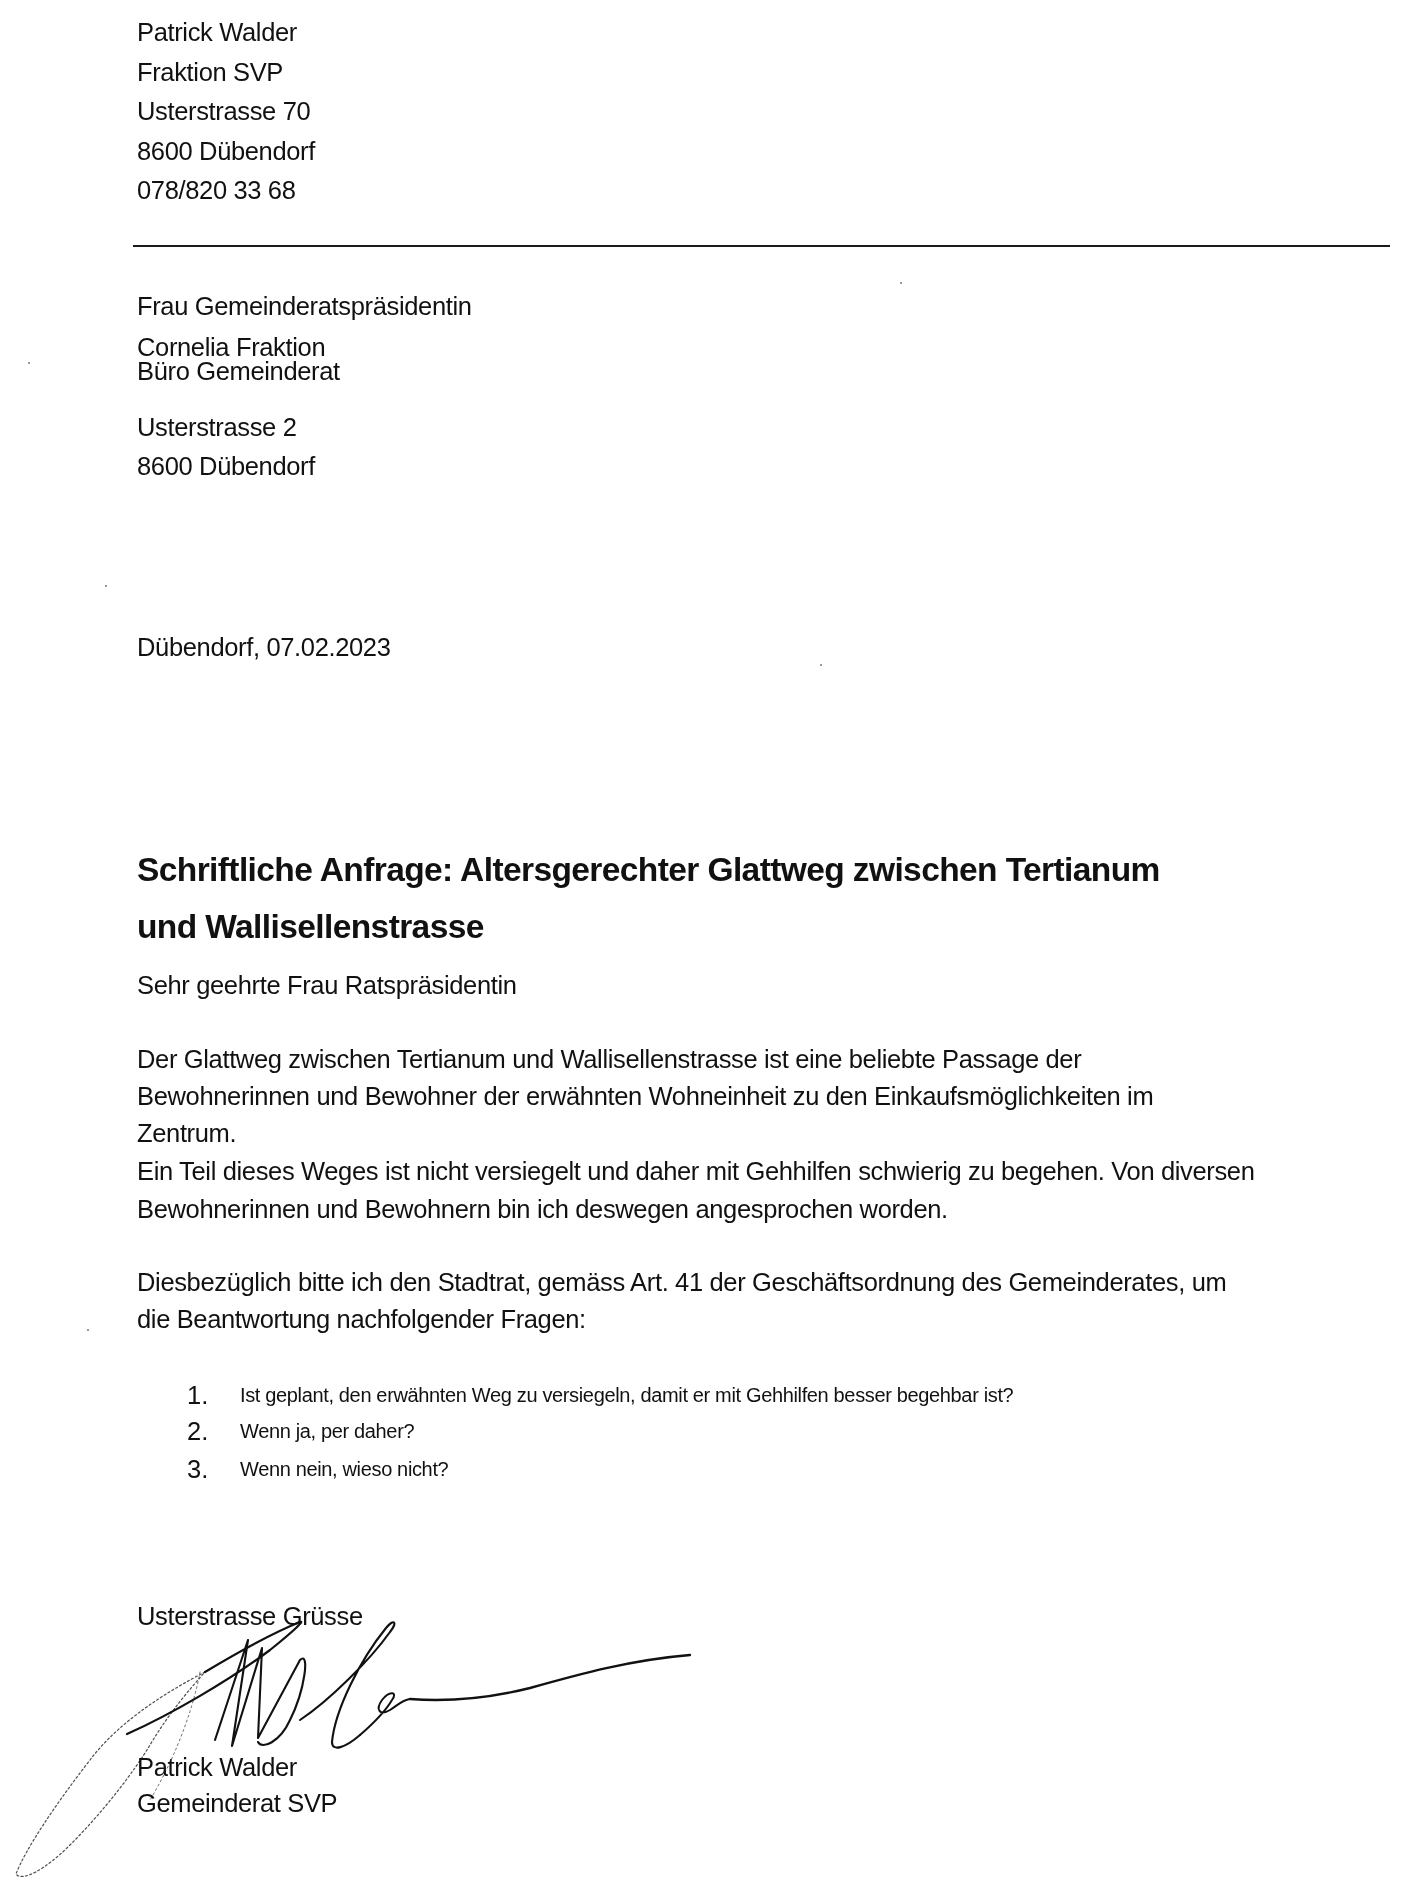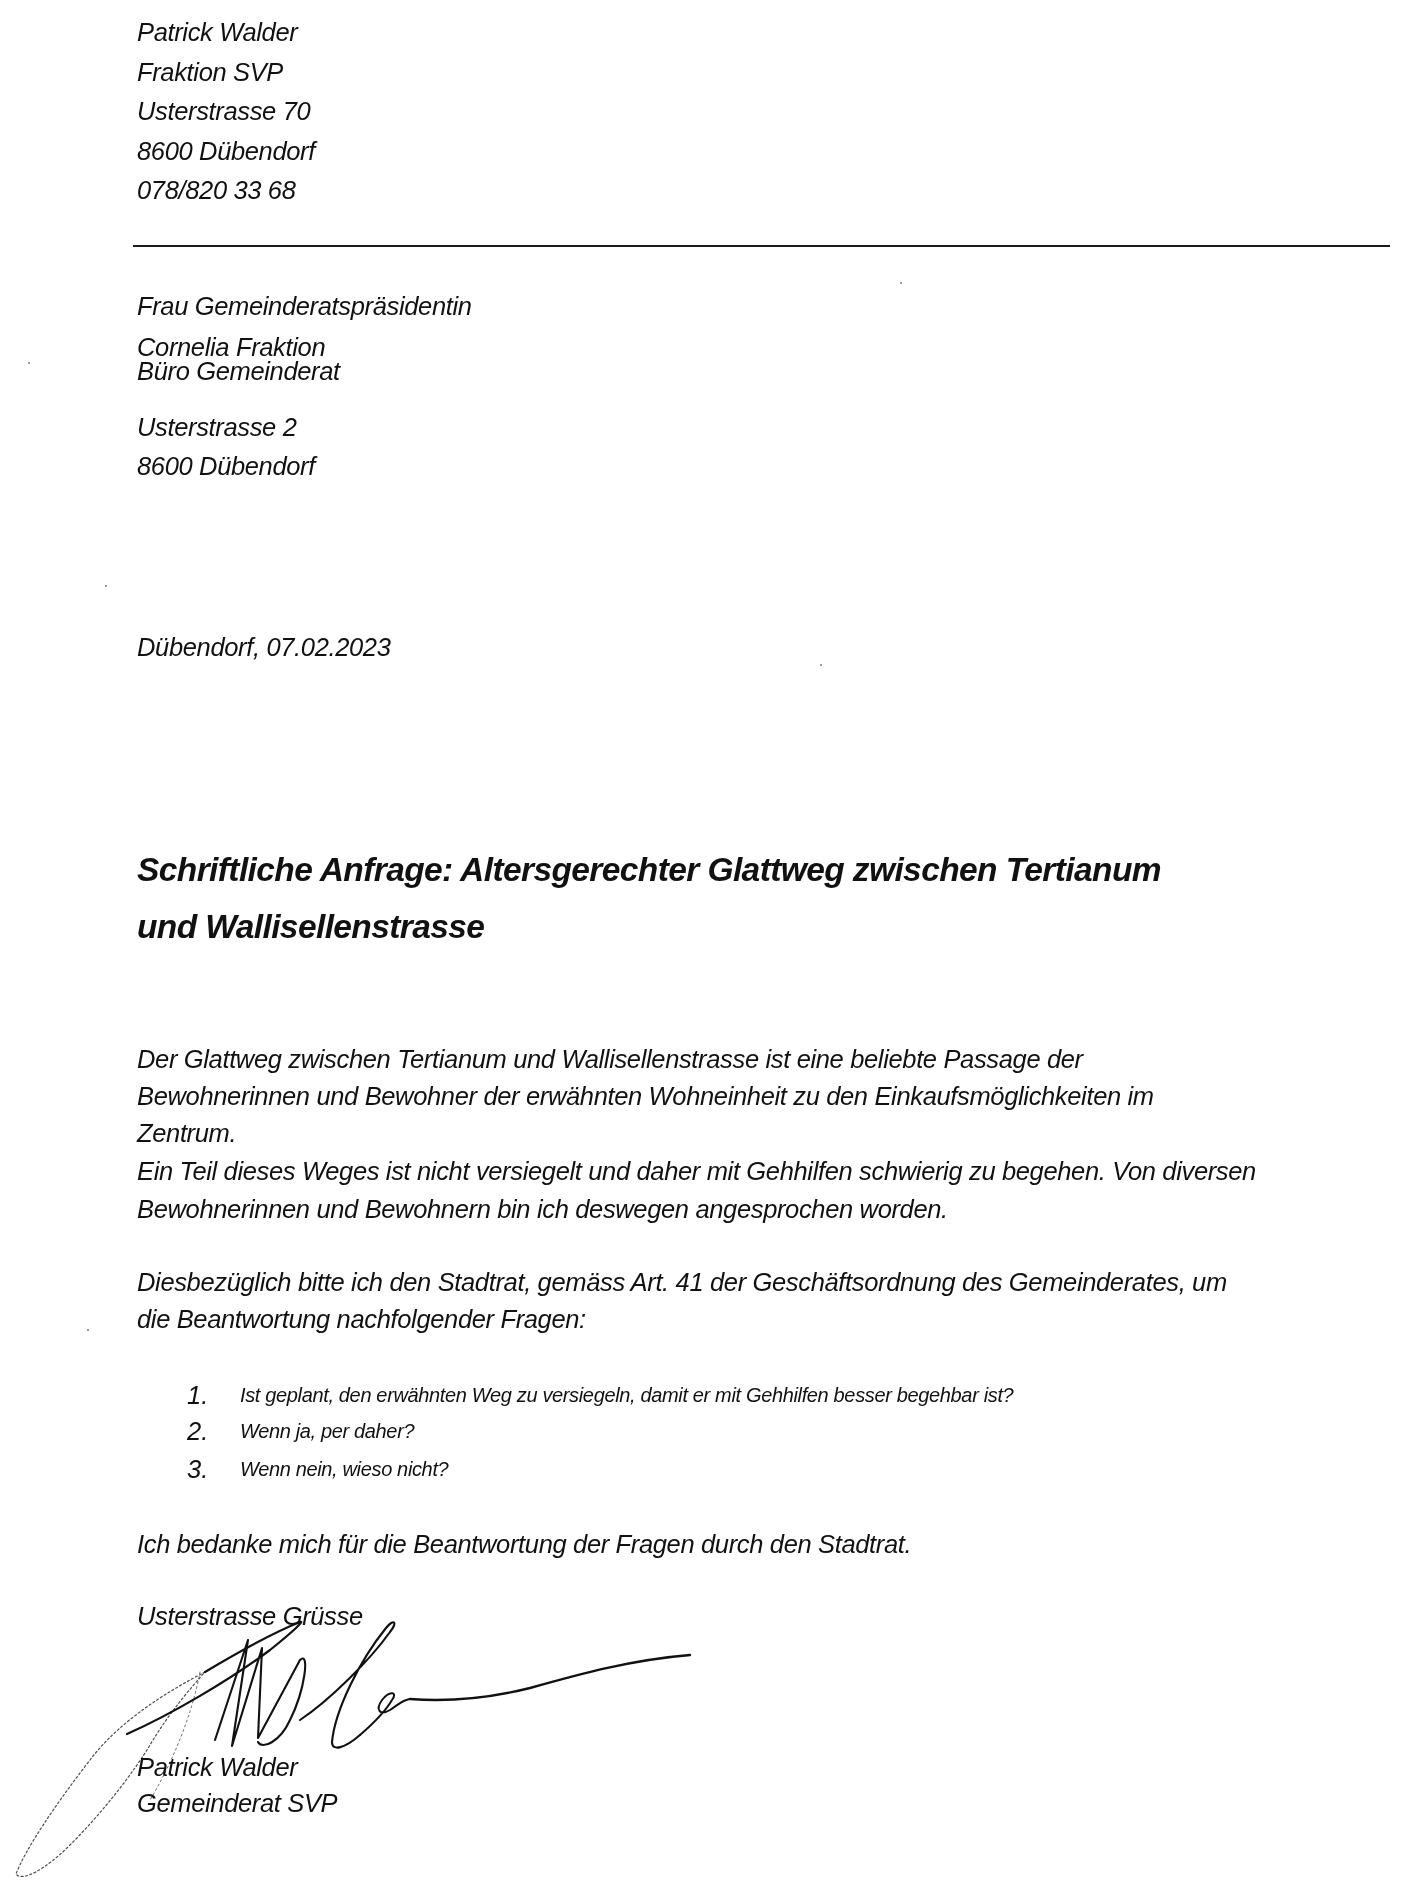--- a/index.html
+++ b/index.html
@@ -1,21 +1,21 @@
 <!DOCTYPE html>
 <html><head>
 <meta charset="utf-8">
 <style>
   html, body { margin: 0; padding: 0; background: #ffffff; }
   body {
     width: 1423px; height: 1901px; position: relative; overflow: hidden;
     font-family: "Liberation Sans", "DejaVu Sans", sans-serif;
     color: #111111;
   }
-  .page { position: absolute; left: 0; top: 0; width: 1423px; height: 1901px; font-style: italic; }
+  .page { position: absolute; left: 0; top: 0; width: 1423px; height: 1901px; }
   .line {
     position: absolute; left: 137px; white-space: nowrap;
     font-size: 25.5px; line-height: 30px; letter-spacing: -0.35px;
   }
   .divider {
     position: absolute; left: 133px; top: 245px; width: 1257px; height: 2px;
     background: #1a1a1a;
   }
   .title {
     position: absolute; left: 137px; white-space: nowrap;
@@ -49,20 +49,21 @@
     <div class="line" style="top:451px">8600 Dübendorf</div>
   </div>
 
   <div class="line" style="top:632px">Dübendorf, 07.02.2023</div>
 
   <div>
     <div class="title" style="top:834px">Schriftliche Anfrage: Altersgerechter Glattweg zwischen Tertianum</div>
     <div class="title" style="top:891px">und Wallisellenstrasse</div>
   </div>
 
+  <div class="line" style="top:970px">Sehr geehrte Frau Ratspräsidentin</div>
 
   <div>
     <div class="line" style="top:1044px">Der Glattweg zwischen Tertianum und Wallisellenstrasse ist eine beliebte Passage der</div>
     <div class="line" style="top:1081px">Bewohnerinnen und Bewohner der erwähnten Wohneinheit zu den Einkaufsmöglichkeiten im</div>
     <div class="line" style="top:1118px">Zentrum.</div>
     <div class="line" style="top:1156px">Ein Teil dieses Weges ist nicht versiegelt und daher mit Gehhilfen schwierig zu begehen. Von diversen</div>
     <div class="line" style="top:1194px">Bewohnerinnen und Bewohnern bin ich deswegen angesprochen worden.</div>
   </div>
 
   <div>
@@ -78,21 +79,20 @@
     <div>
       <span class="list-num" style="top:1416px">2.</span>
       <span class="list-text" style="top:1416px">Wenn ja, per daher?</span>
     </div>
     <div>
       <span class="list-num" style="top:1454px">3.</span>
       <span class="list-text" style="top:1454px">Wenn nein, wieso nicht?</span>
     </div>
   </div>
 
-  <div class="line" style="top:1529px">Ich bedanke mich für die Beantwortung der Fragen durch den Stadtrat.</div>
 
   <div class="line" style="top:1601px">Usterstrasse Grüsse</div>
 
   <svg class="signature" viewBox="0 1600 720 301">
     <g fill="none" stroke="#111" stroke-linecap="round" stroke-linejoin="round">
 
       <path d="M205,1672 C170,1690 120,1720 90,1760 C55,1805 25,1850 16,1874 C22,1882 45,1870 70,1845 C105,1810 135,1770 150,1745 C165,1720 180,1700 205,1672" stroke-width="1.2" stroke-dasharray="2 2.5" opacity="0.75"></path>
 
       <path d="M127,1734 C170,1715 230,1680 270,1650 C295,1630 305,1620 300,1622 C285,1628 250,1645 205,1672" stroke-width="2.2"></path>
 

